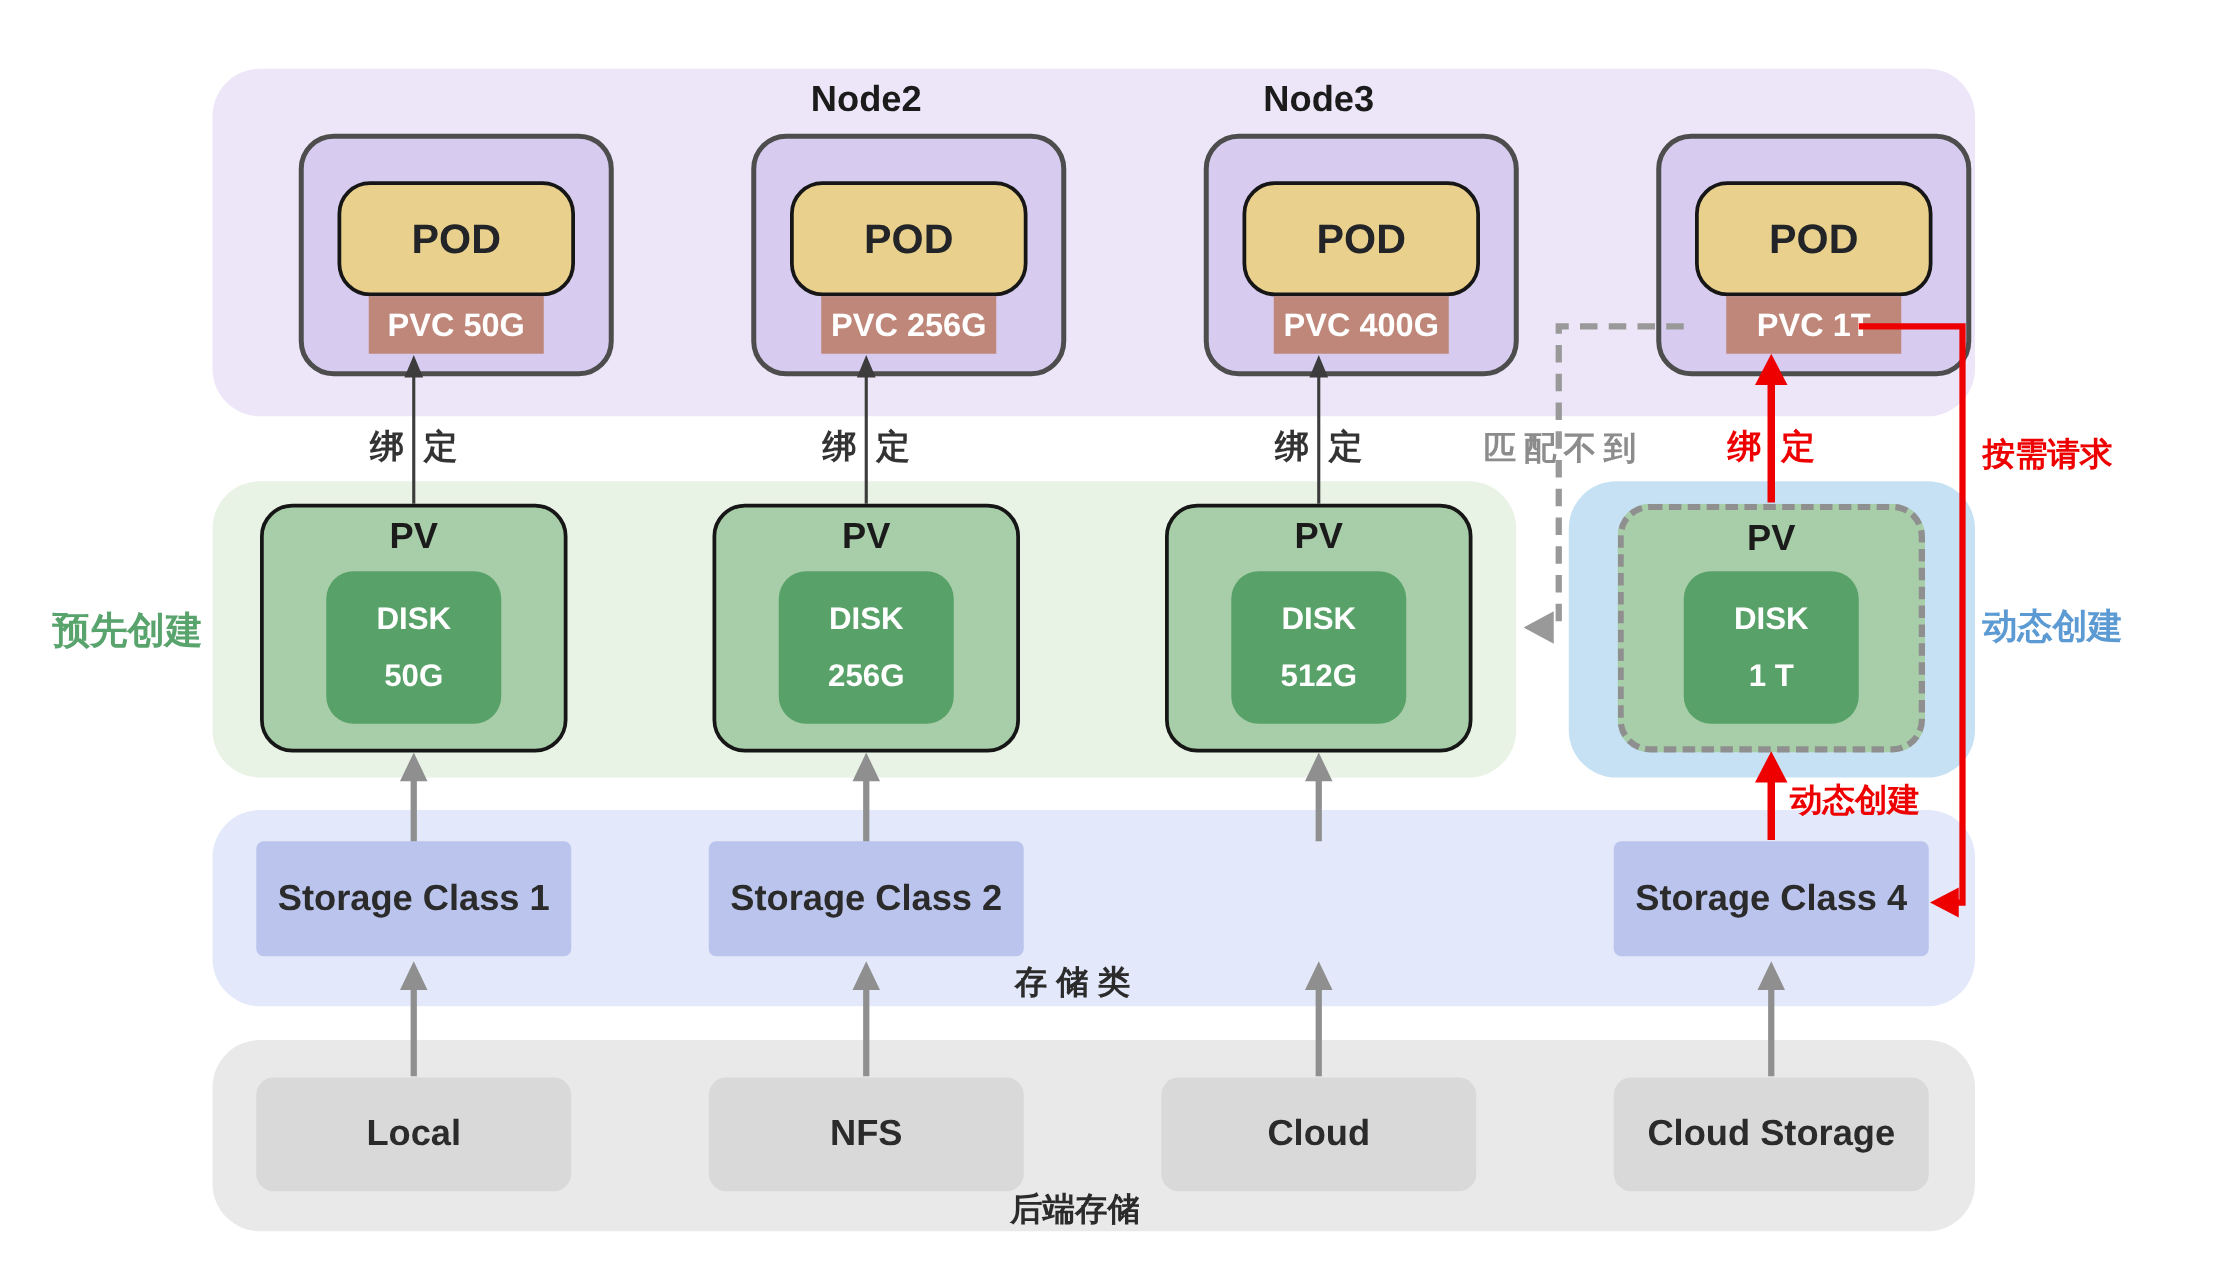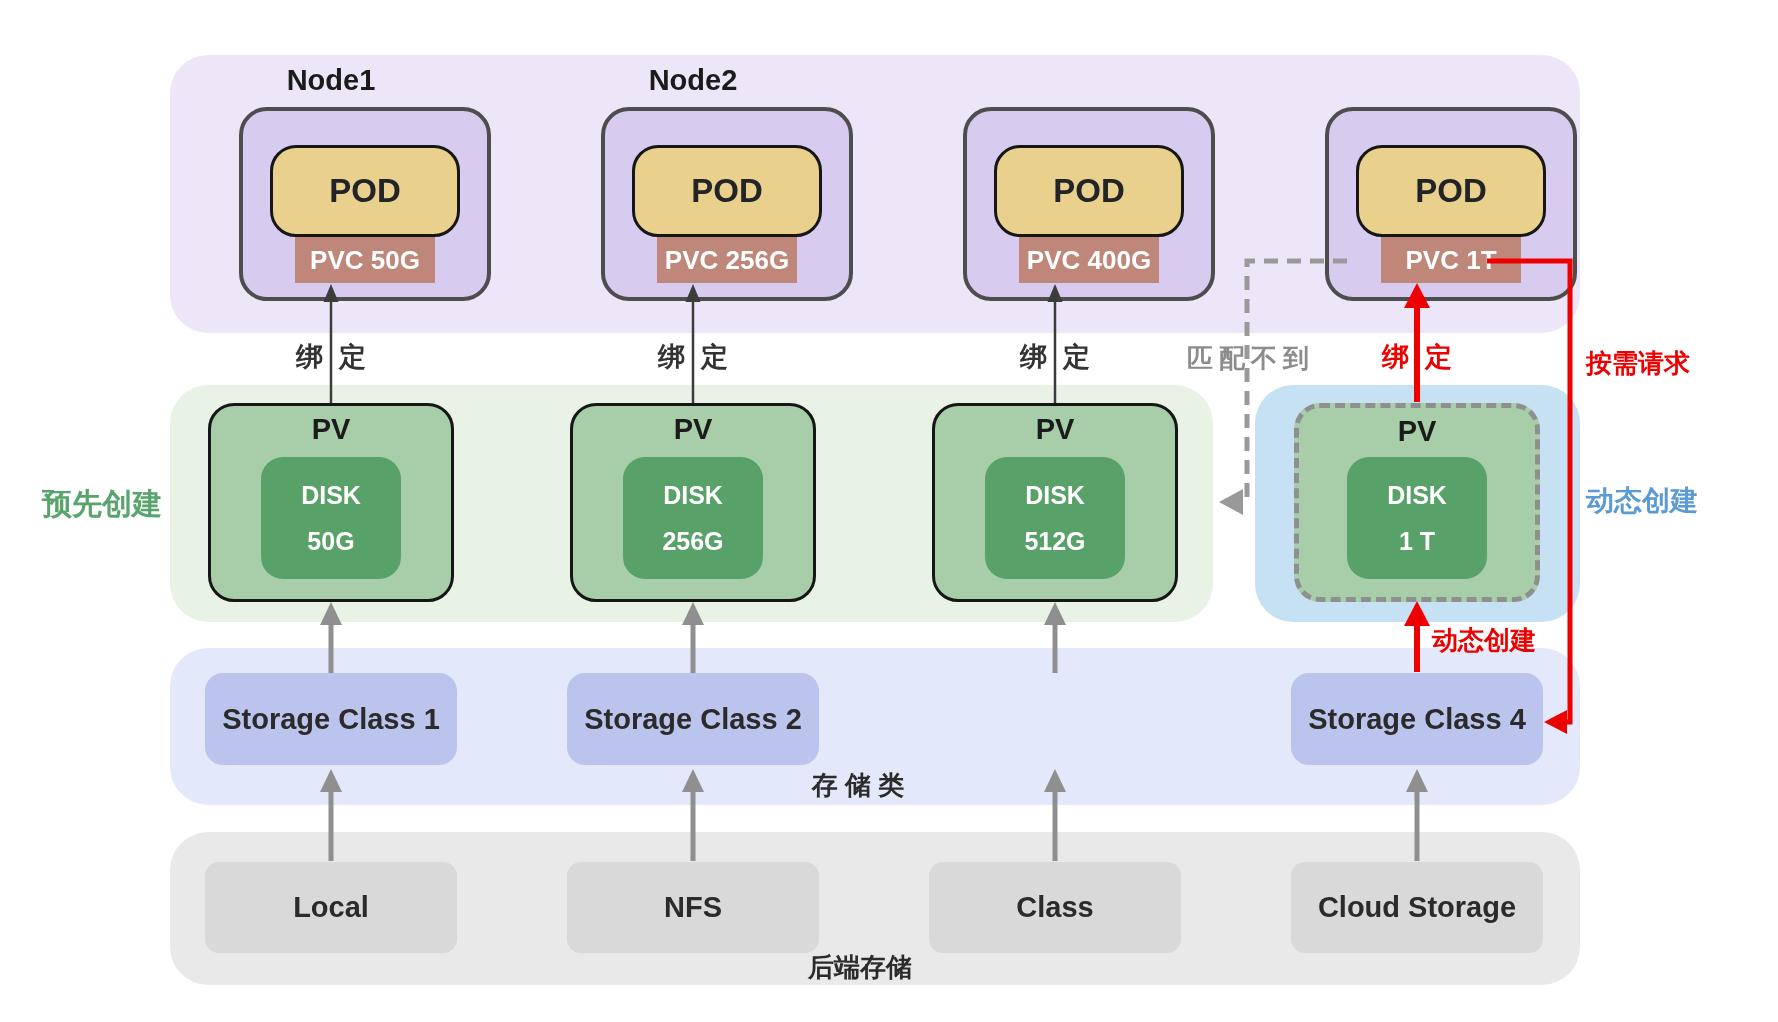--- a/index.html
+++ b/index.html
@@ -34,21 +34,21 @@
   .pv-box.dashed { border:5px dashed #8f8f8f; }
   .pv-title { position:absolute; top:7px; left:0; right:0; text-align:center;
               font-size:29px; color:#1b1b1b; }
   .disk { position:absolute; left:50px; top:51px; width:140px; height:122px;
           background:#58a168; border-radius:22px; color:#ffffff; font-size:25px;
           display:flex; flex-direction:column; align-items:center; justify-content:center;
           gap:17px; }
   .pv-box.dashed .disk { left:48px; top:49px; }
 
   .sc-box { position:absolute; top:673px; width:252px; height:92px;
-            background:#bac4ec; border-radius:18px; display:flex; align-items:center;
+            background:#bac4ec; border-radius:6px; display:flex; align-items:center;
             justify-content:center; font-size:29px; color:#2b2b2b; white-space:nowrap; }
   .be-box { position:absolute; top:862px; width:252px; height:91px;
             background:#d9d9d9; border-radius:14px; display:flex; align-items:center;
             justify-content:center; font-size:29px; color:#2b2b2b; white-space:nowrap; }
 
   .lbl { position:absolute; white-space:nowrap; }
   .lbl-bind      { top:339px; font-size:27px; color:#333333; letter-spacing:16px;
                    transform:translateX(calc(-50% + 8px)); }
   .lbl-bind-red  { top:339px; left:1417px; font-size:27px; color:#ee0000;
                    letter-spacing:16px; transform:translateX(calc(-50% + 8px)); }
@@ -69,21 +69,20 @@
 <body>
 
 <div class="canvas">
 
   <div class="band band-nodes"></div>
   <div class="band band-pv"></div>
   <div class="band band-dyn"></div>
   <div class="band band-sc"></div>
   <div class="band band-backend"></div>
 
-  <div class="node-label" style="left:205px">Node1</div>
   <div class="node-box" style="left:205px">
     <div class="pod">POD</div>
     <div class="pvc">PVC 50G</div>
   </div>
   <div class="pv-box" style="left:208px">
     <div class="pv-title">PV</div>
     <div class="disk">
       <span>DISK</span>
       <span>50G</span>
     </div>
@@ -101,32 +100,33 @@
     <div class="pv-title">PV</div>
     <div class="disk">
       <span>DISK</span>
       <span>256G</span>
     </div>
   </div>
   <div class="sc-box" style="left:567px">Storage Class 2</div>
   <div class="be-box" style="left:567px">NFS</div>
   <div class="lbl lbl-bind" style="left:693px">绑定</div>
 
+  <div class="node-label" style="left:929px">Node3</div>
   <div class="node-box" style="left:929px">
     <div class="pod">POD</div>
     <div class="pvc">PVC 400G</div>
   </div>
   <div class="pv-box" style="left:932px">
     <div class="pv-title">PV</div>
     <div class="disk">
       <span>DISK</span>
       <span>512G</span>
     </div>
   </div>
-  <div class="be-box" style="left:929px">Class</div>
+  <div class="be-box" style="left:929px">Cloud</div>
   <div class="lbl lbl-bind" style="left:1055px">绑定</div>
 
   <div class="node-box" style="left:1291px">
     <div class="pod">POD</div>
     <div class="pvc">PVC 1T</div>
   </div>
   <div class="pv-box dashed" style="left:1294px">
     <div class="pv-title">PV</div>
     <div class="disk">
       <span>DISK</span>

